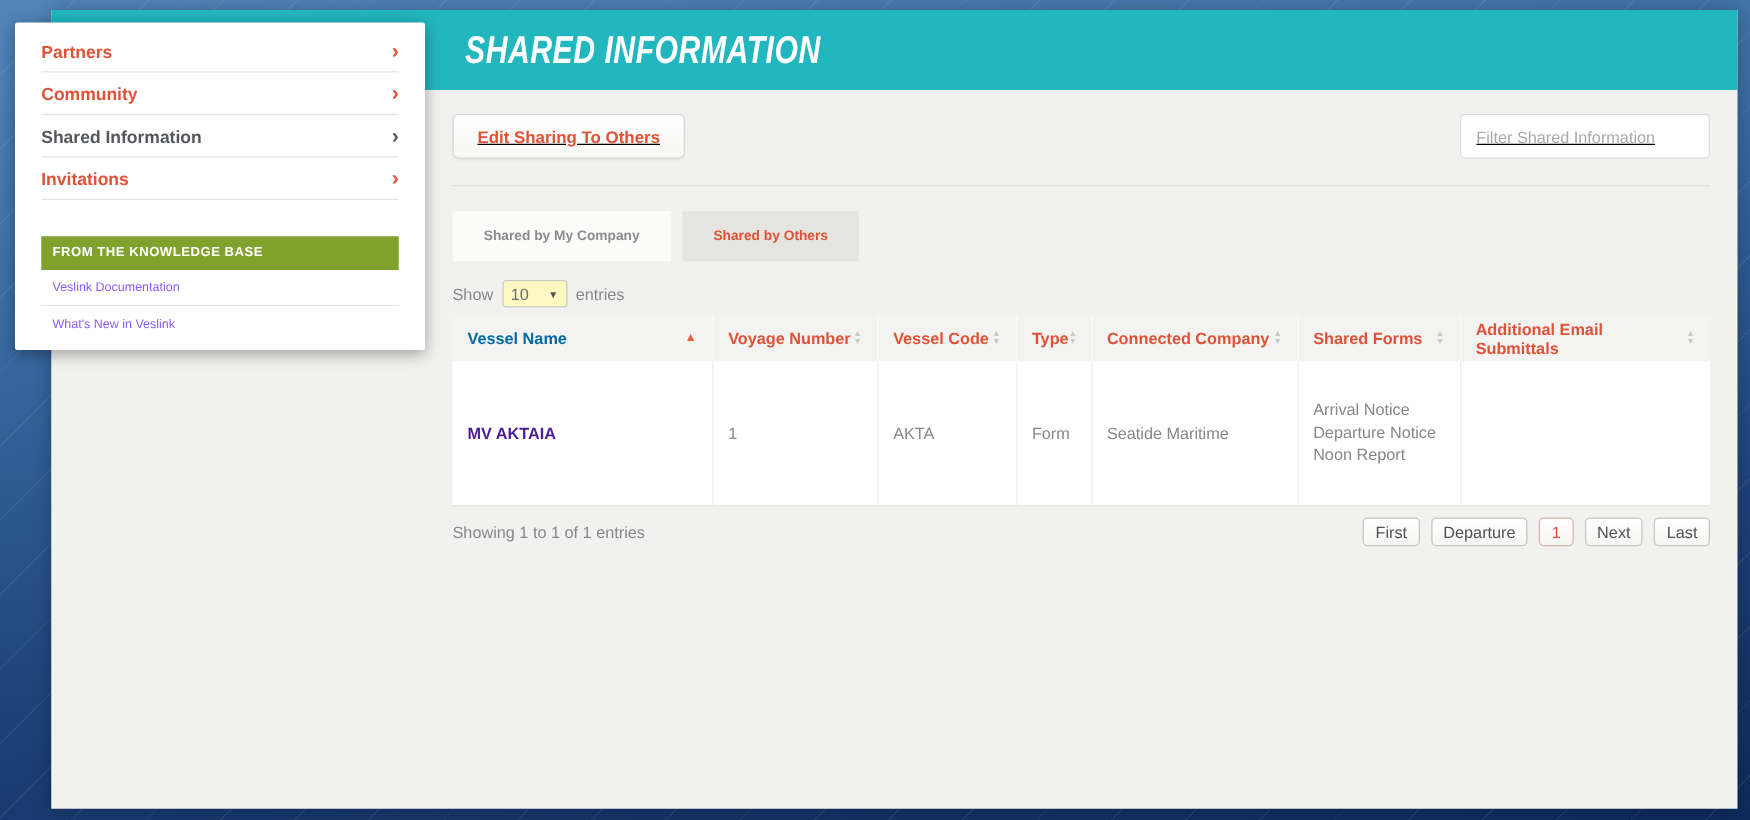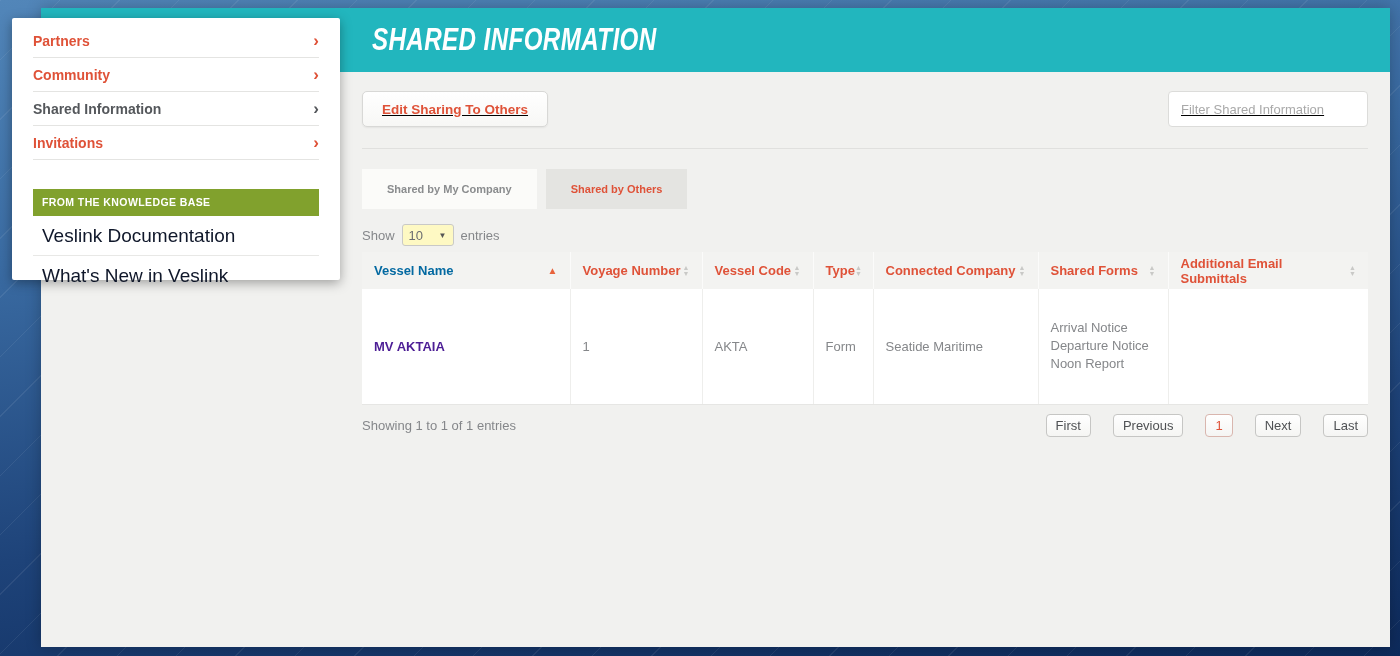--- a/index.html
+++ b/index.html
@@ -60,41 +60,41 @@
   .sort-both { display:inline-flex; flex-direction:column; color:#c9c9c7; font-size:7px; line-height:6px; }
   tbody td { background:#ffffff; height:115px; padding:10px 12px; font-size:13px; color:#85878a;
              border-left:1px solid #eeeeec; border-bottom:1px solid #e6e6e4; vertical-align:middle; }
   tbody td:first-child { border-left:none; }
   .vessel-link { color:#4c1d95; font-weight:bold; cursor:pointer; }
   .forms-line { line-height:18px; }
 
   
   .table-footer { margin-top:9px; display:flex; justify-content:space-between; align-items:center; }
   .showing-text { font-size:13px; color:#85878a; }
-  .pagination { display:flex; gap:22px; }
+  .pagination { display:flex; gap:9px; }
   .pg-btn { height:23px; padding:0 9px; border:1px solid #c6c6c4; border-radius:4px;
             background:linear-gradient(#ffffff,#f5f5f3); font-size:13px; color:#4f5154;
             cursor:pointer; font-family:"Liberation Sans", sans-serif; }
   .pg-btn.current { color:#df5238; border-color:#d9b6ae; }
 
   
   .sidebar-card { position:absolute; left:12px; top:18px; width:328px; height:262px;
                   background:#ffffff; border-radius:2px; box-shadow:0 3px 12px rgba(0,0,0,0.35);
                   padding:6px 21px 0 21px; }
   .menu-item { display:flex; justify-content:space-between; align-items:center;
                padding:9px 0 8px 0; border-bottom:1px solid #e4e4e2; cursor:pointer; }
   .menu-label { font-size:14px; font-weight:bold; color:#df5238; }
   .menu-item.current .menu-label { color:#54575b; }
   .menu-chevron { font-size:17px; font-weight:bold; color:#df5238; line-height:14px; }
   .menu-item.current .menu-chevron { color:#54575b; }
   .kb-bar { margin-top:29px; height:27px; line-height:27px; background:#81a12d;
             color:#ffffff; font-size:10.5px; font-weight:bold; letter-spacing:0.4px;
             padding-left:9px; }
-  .kb-link { padding:9px 0 8px 9px; border-bottom:1px solid #e8e8e6; font-size:19px;
-             color:#0f172a; cursor:pointer; }
+  .kb-link { padding:9px 0 8px 9px; border-bottom:1px solid #e8e8e6; font-size:10px;
+             color:#8b5cf6; cursor:pointer; }
   .kb-link:last-child { border-bottom:none; }
 </style>
 </head>
 <body>
 
 <div class="app">
   <div class="teal-bar">
     <span class="page-title">SHARED INFORMATION</span>
   </div>
 
@@ -211,21 +211,21 @@
           </td>
           <td></td>
         </tr>
       </tbody>
     </table>
 
     <div class="table-footer">
       <span class="showing-text">Showing 1 to 1 of 1 entries</span>
       <div class="pagination">
         <button class="pg-btn">First</button>
-        <button class="pg-btn">Previous</button>
+        <button class="pg-btn">Departure</button>
         <button class="pg-btn current">1</button>
         <button class="pg-btn">Next</button>
         <button class="pg-btn">Last</button>
       </div>
     </div>
 
   </div>
 </div>
 
 <aside class="sidebar-card">

